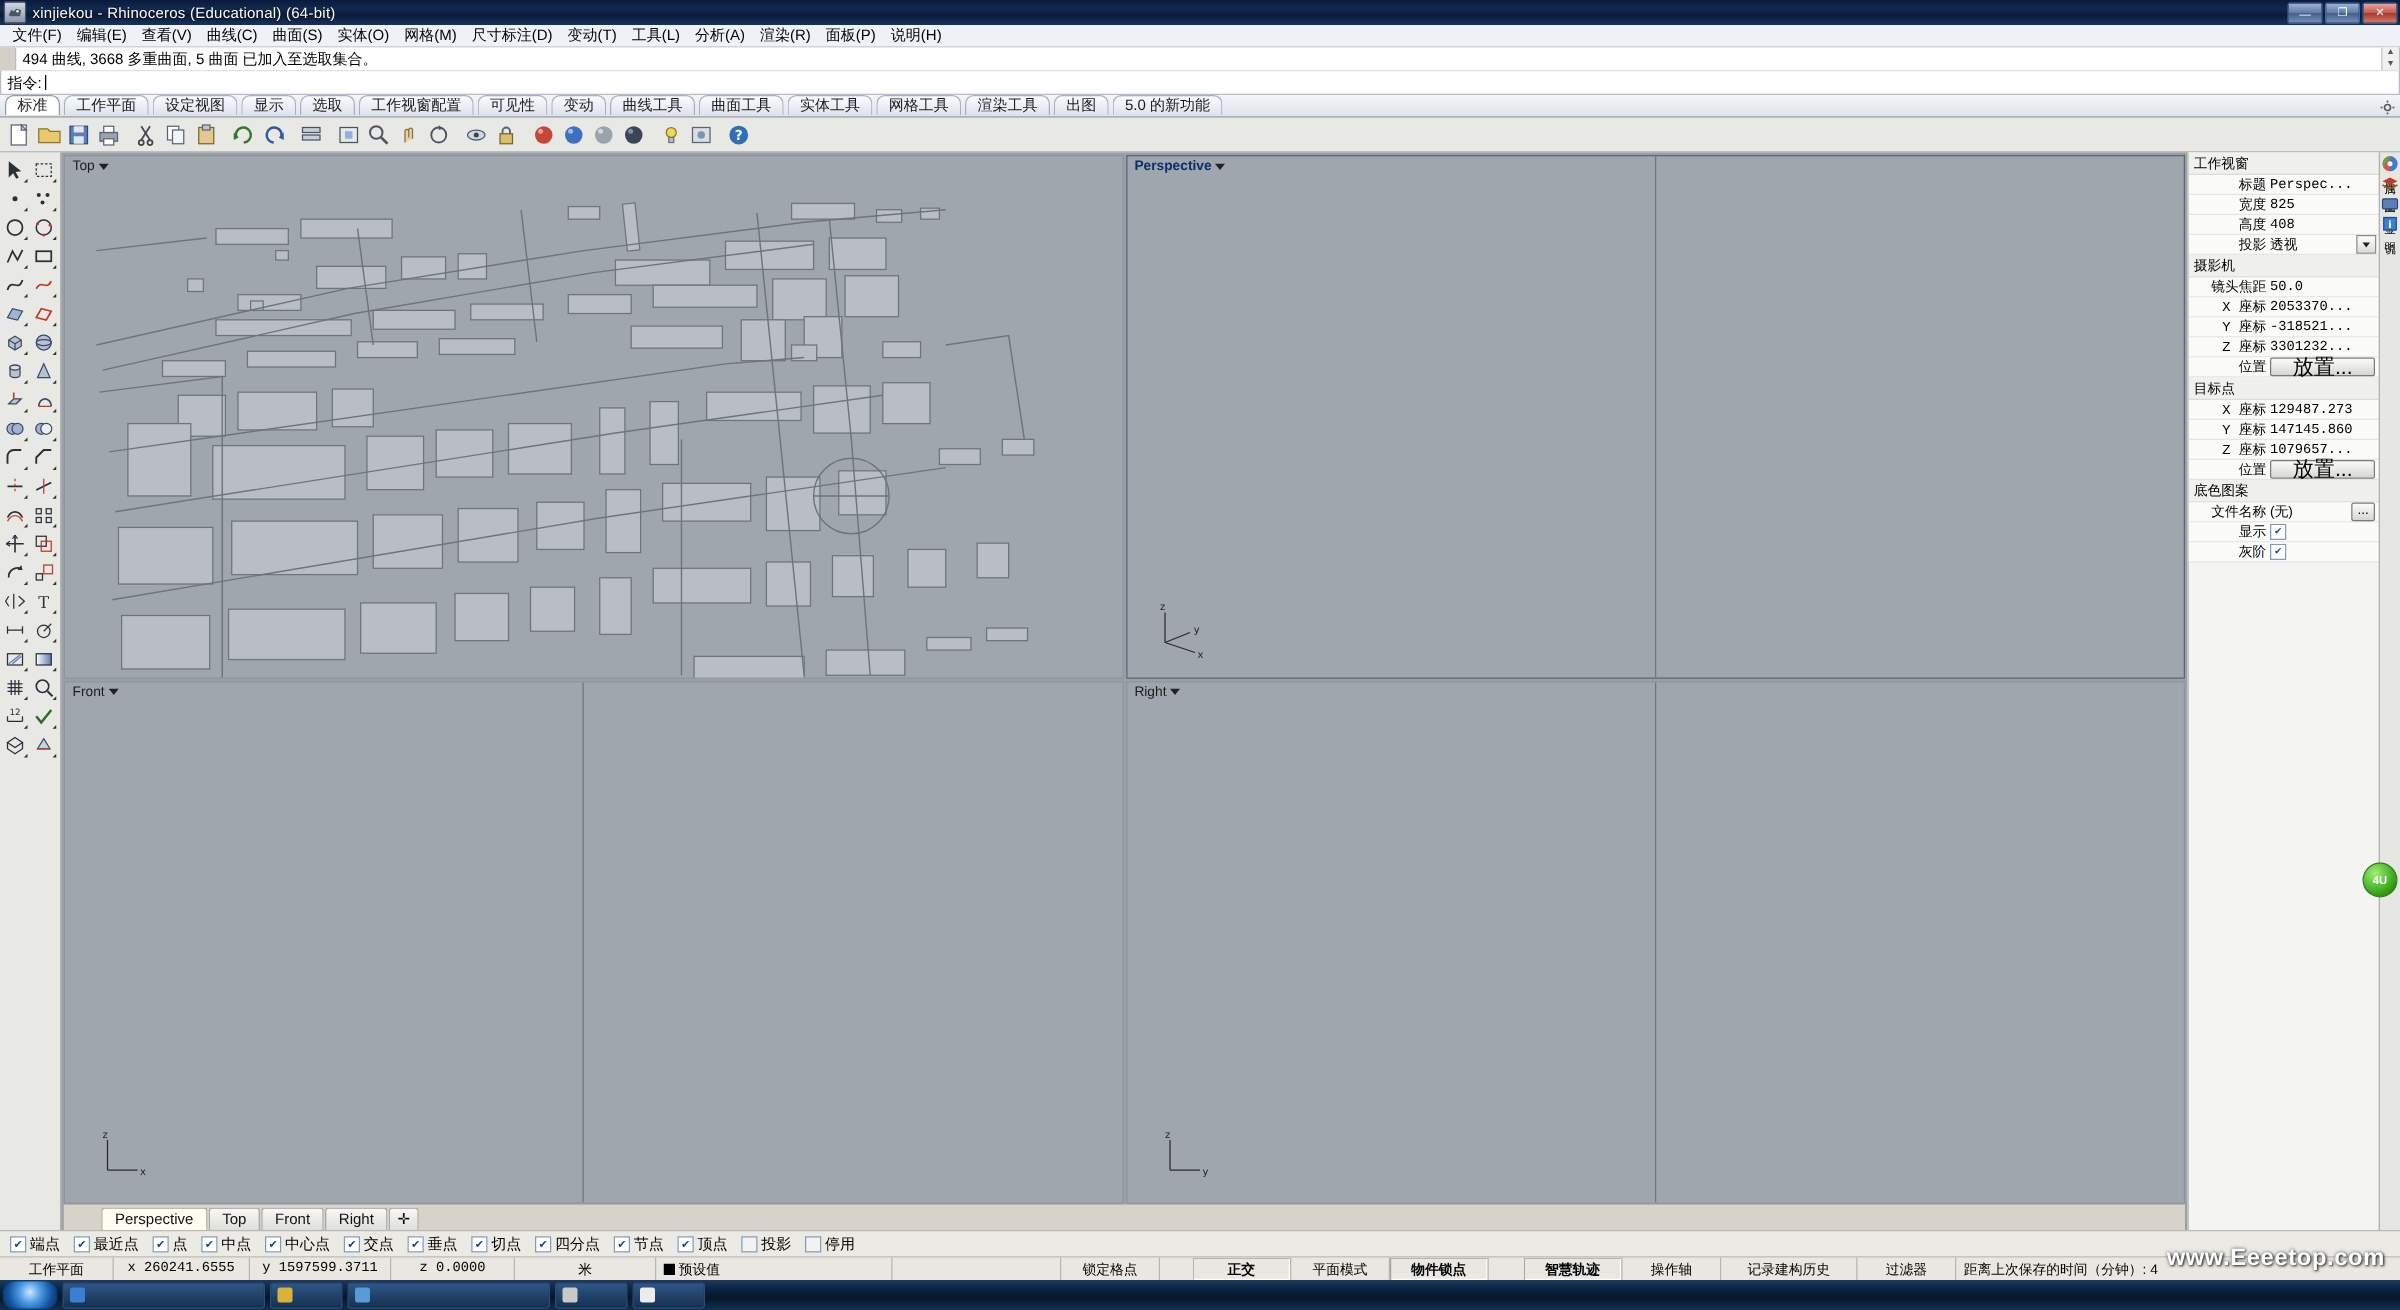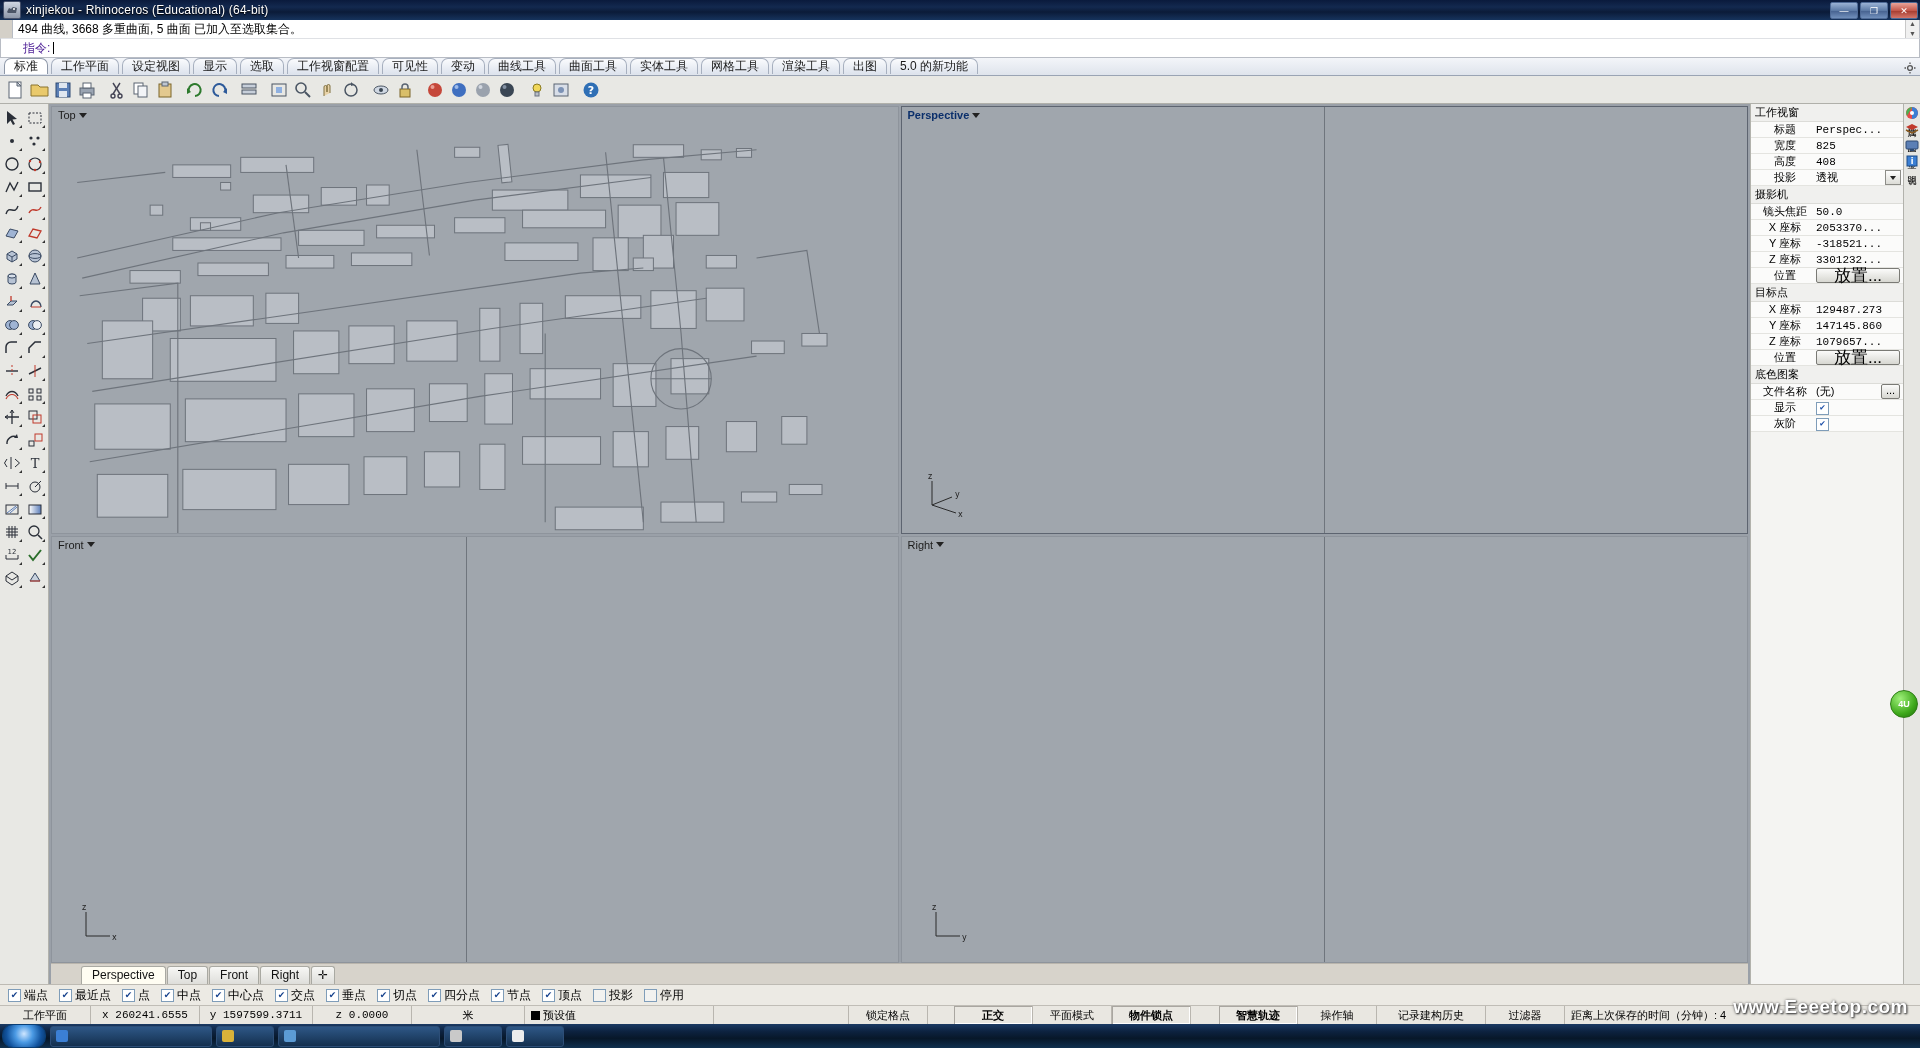--- a/index.html
+++ b/index.html
@@ -41,21 +41,21 @@
   }
   .menu-item{padding:1px 6px;font-size:12px;color:#000;white-space:nowrap;}
 
   
   .cmdhistory{
     height:18px;min-height:18px;background:#fff;border:1px solid #b8bcc4;border-top:none;border-bottom:none;
     display:flex;align-items:center;padding-left:5px;font-size:12px;color:#000;position:relative;margin-left:12px;
   }
   .cmdline{
     height:18px;min-height:18px;background:#fff;border:1px solid #b8bcc4;border-top:1px solid #dfe1e5;
-    display:flex;align-items:center;padding-left:22px;font-size:12px;color:#4c1d95;position:relative;
+    display:flex;align-items:center;padding-left:5px;font-size:12px;color:#000000;position:relative;
   }
   .cmd-caret{display:inline-block;width:1px;height:12px;background:#000;margin-left:3px;}
   .cmd-scroll{
     position:absolute;right:0;top:0;width:13px;height:100%;
     background:#f0f0f0;border-left:1px solid #c8c8c8;display:flex;flex-direction:column;justify-content:space-between;
   }
   .cmd-scroll div{font-size:7px;text-align:center;line-height:8px;color:#555;}
 
   
   .tbtabs{
@@ -120,21 +120,21 @@
   .vptab.active{background:#fffdf2;font-weight:normal;}
   .vptab.plus{padding:0 6px;}
 
   
   .rightpanel{
     width:152px;min-width:152px;background:#f4f4f2;border-left:1px solid #b2b2ac;
     display:flex;flex-direction:column;font-size:11px;
   }
   .grp{background:#f0f0ee;padding:1px 4px;font-size:11px;color:#000;border-bottom:1px solid #dcdcd8;}
   .prow{display:flex;align-items:center;height:15px;border-bottom:1px solid #e4e4e0;background:#fbfbfa;}
-  .plabel{width:62px;min-width:62px;text-align:center;padding-left:6px;font-size:11px;color:#000;box-sizing:border-box;white-space:nowrap;overflow:hidden;}
+  .plabel{width:62px;min-width:62px;text-align:right;padding-left:6px;font-size:11px;color:#000;box-sizing:border-box;white-space:nowrap;overflow:hidden;font-family:Liberation Mono, monospace;}
   .pvalue{flex:1;padding-left:3px;font-size:11px;color:#000;white-space:nowrap;overflow:hidden;font-family:Liberation Mono, monospace;}
   .pvalue.cn{font-family:"Liberation Sans","DejaVu Sans",sans-serif;}
   .combo-btn{width:14px;height:13px;border:1px solid #8d8d88;background:linear-gradient(180deg,#fdfdfd,#dcdcd6);
     display:flex;align-items:center;justify-content:center;margin-right:2px;}
   .caret-dn{width:0;height:0;border-left:3px solid transparent;border-right:3px solid transparent;border-top:4px solid #222;}
   .btn-sm{
     flex:1;margin:0 3px;height:13px;line-height:13px;text-align:center;font-size:17px;
     border:1px solid #7a7a75;border-radius:2px;background:linear-gradient(180deg,#fbfbfa,#d7d7d1);
   }
   .btn-dots{width:17px;height:13px;line-height:11px;text-align:center;font-size:11px;
@@ -221,20 +221,36 @@
         </svg>
     </div>
     <div class="tb-title">xinjiekou - Rhinoceros (Educational) (64-bit)</div>
     <div class="win-btns">
       <div class="win-btn">—</div>
       <div class="win-btn">❐</div>
       <div class="win-btn close">✕</div>
     </div>
   </div>
 
+  <div class="menubar" id="menubar">
+      <div class="menu-item">文件(F)</div>
+      <div class="menu-item">编辑(E)</div>
+      <div class="menu-item">查看(V)</div>
+      <div class="menu-item">曲线(C)</div>
+      <div class="menu-item">曲面(S)</div>
+      <div class="menu-item">实体(O)</div>
+      <div class="menu-item">网格(M)</div>
+      <div class="menu-item">尺寸标注(D)</div>
+      <div class="menu-item">变动(T)</div>
+      <div class="menu-item">工具(L)</div>
+      <div class="menu-item">分析(A)</div>
+      <div class="menu-item">渲染(R)</div>
+      <div class="menu-item">面板(P)</div>
+      <div class="menu-item">说明(H)</div>
+    </div>
 
   <div class="cmdhistory">
     <span>494 曲线, 3668 多重曲面, 5 曲面 已加入至选取集合。</span>
     <div class="cmd-scroll">
       <div class="mini-arrow">▲</div>
       <div class="mini-arrow">▼</div>
     </div>
   </div>
 
   <div class="cmdline">

